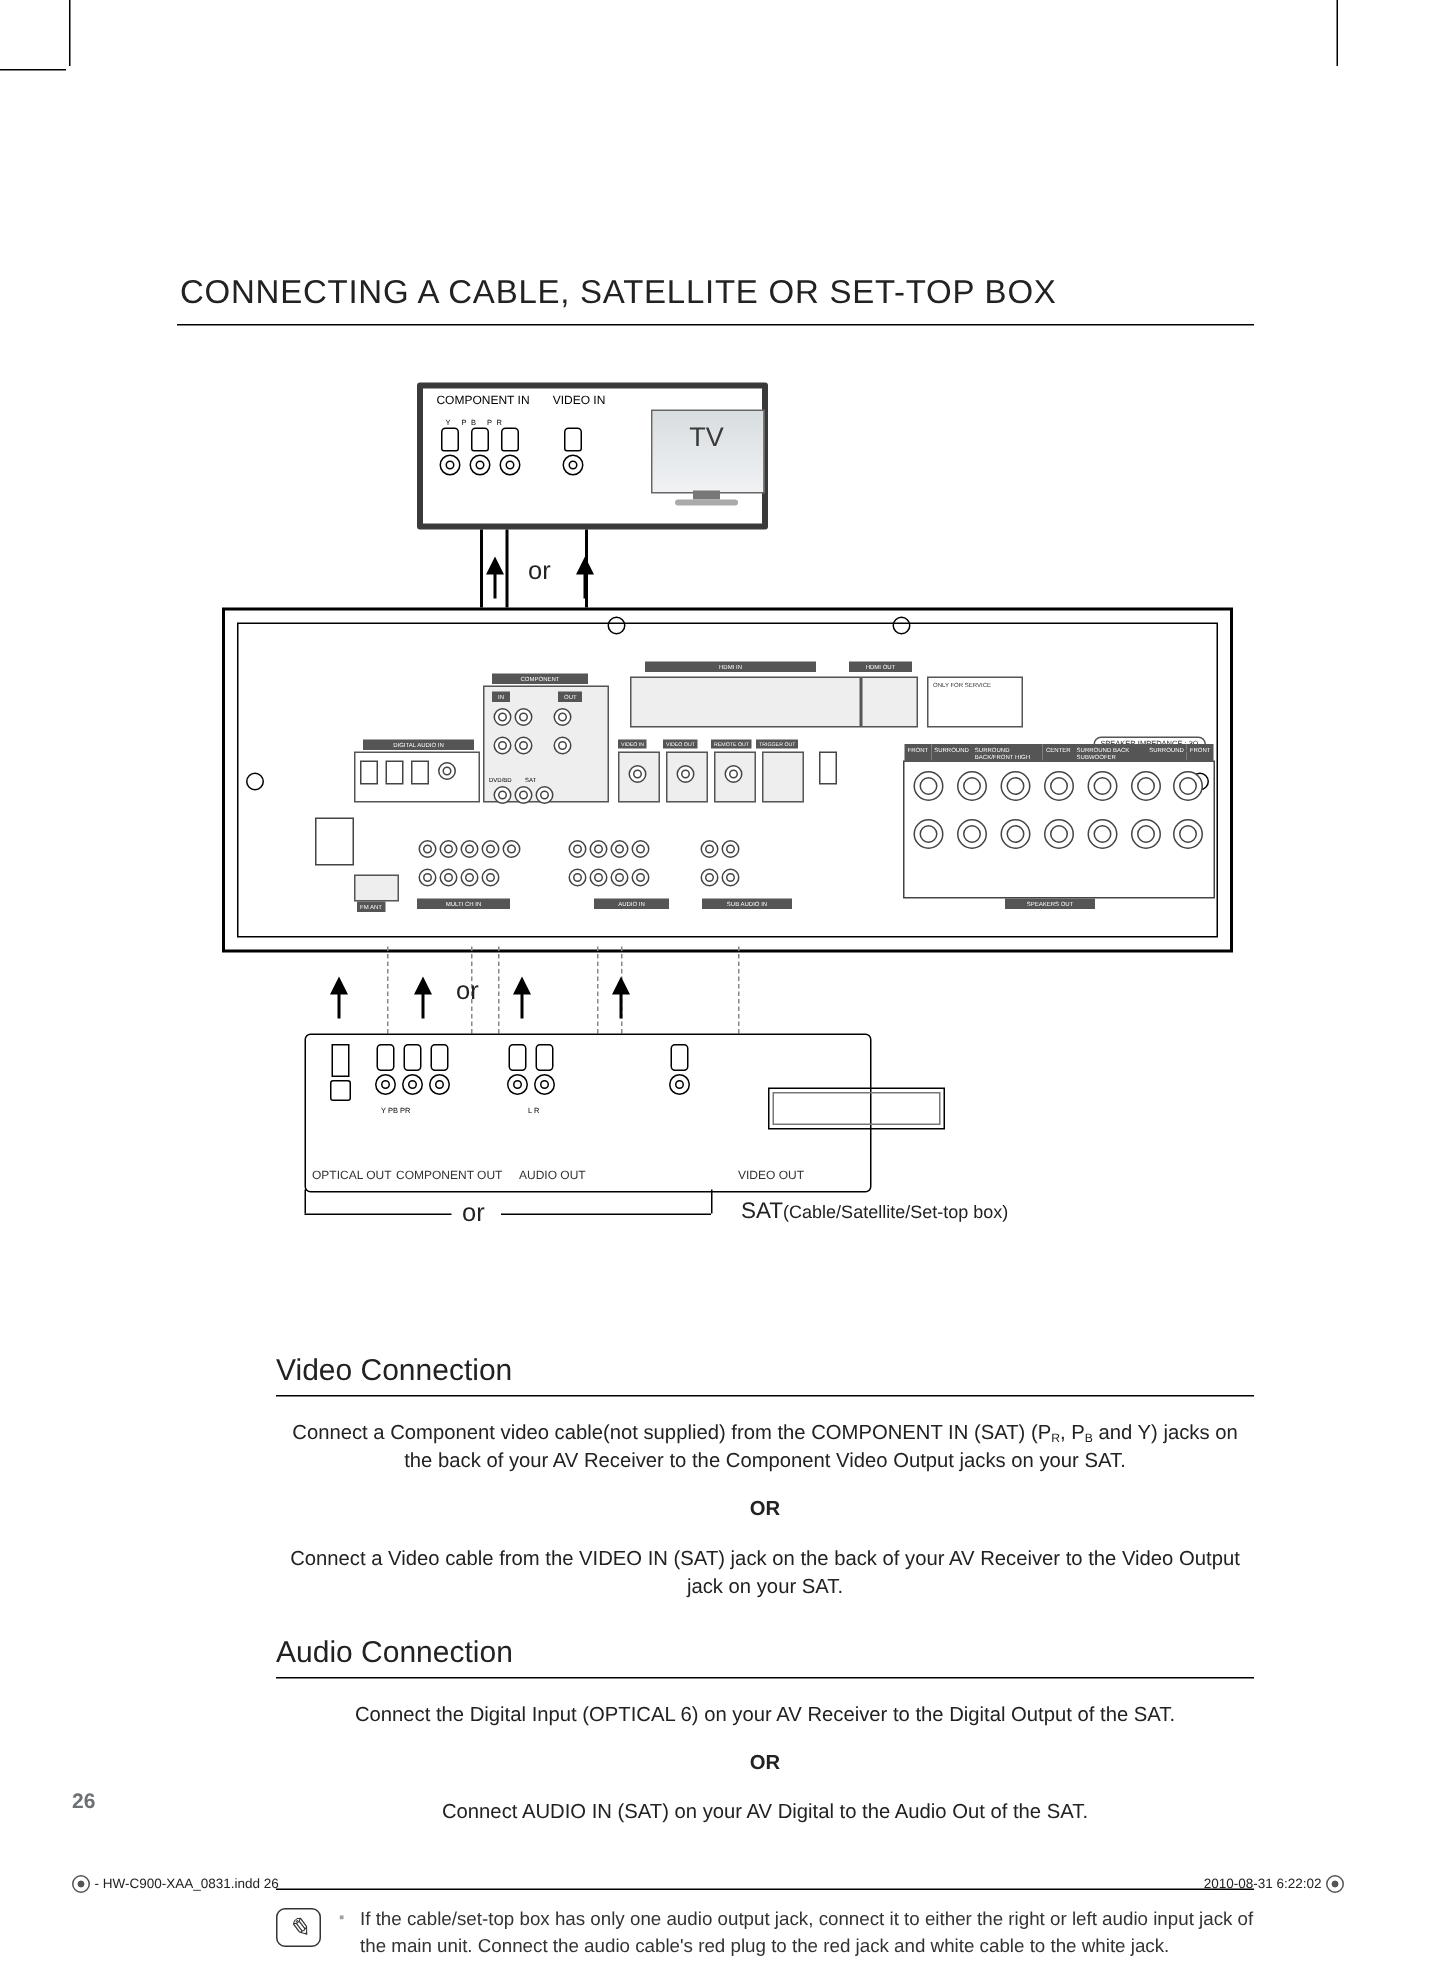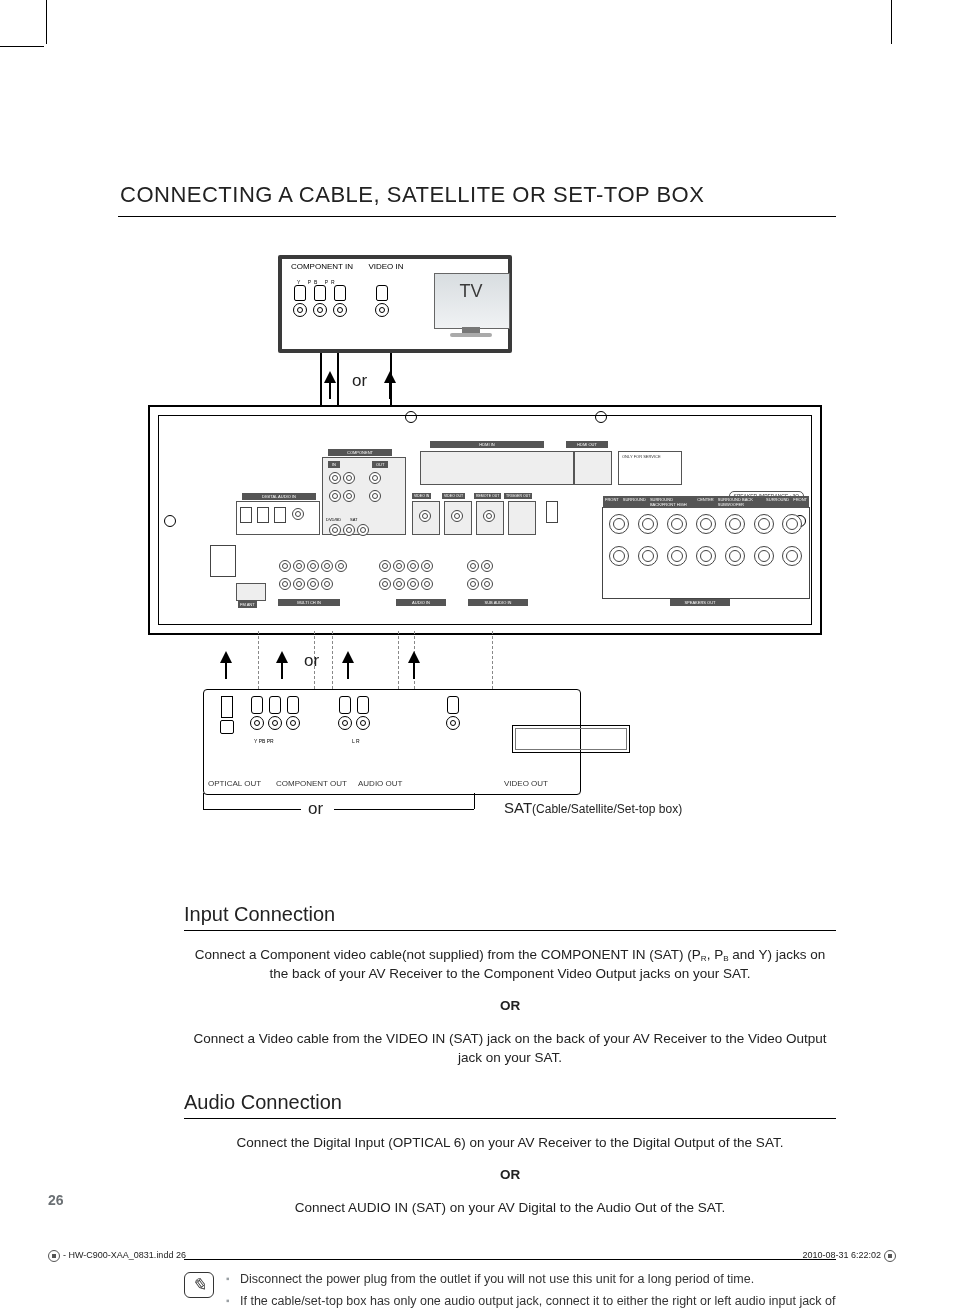--- a/index.html
+++ b/index.html
@@ -105,29 +105,29 @@
   .sat-plugs { position:absolute; top:6px; left:16px; display:flex; gap:16px; align-items:flex-start;}
   .sat-plug-group { display:flex; gap:4px; }
   .sat-plug { width:14px; display:flex; flex-direction:column; align-items:center;}
   .sat-plug .head { width:10px;height:16px;border:1px solid #000;border-radius:3px;background:#fff;}
   .sat-plug .ring { width:12px;height:12px;border:1px solid #000;border-radius:50%;margin-top:2px;display:flex;align-items:center;justify-content:center;}
   .sat-plug .ring::after{content:"";width:4px;height:4px;border:1px solid #000;border-radius:50%;}
   .optical-plug { width:14px;display:flex;flex-direction:column;align-items:center;}
   .optical-plug .head{width:10px;height:20px;border:1px solid #000;background:#fff;}
   .optical-plug .foot{width:12px;height:12px;border:1px solid #000;border-radius:2px;margin-top:2px;}
   .sat-labels { position:absolute; bottom:6px; left:0; right:0; display:flex; font-size:8px; text-align:left;}
-  .sat-labels > div { line-height:1.05;margin-left:12px;}
+  .sat-labels > div { line-height:1.05;}
   .sat-sub { position:absolute; font-size:5px; color:#000; }
 
   .sat-box {
     position:absolute; left:394px; top:470px; width:116px; height:26px;
     border:1px solid #000;
   }
   .sat-box::before{content:"";position:absolute;inset:2px;border:1px solid #777;}
-  .sat-caption { position:absolute; left:386px; top:544px; font-size:15px; color:#222;}
+  .sat-caption { position:absolute; left:376px; top:544px; font-size:15px; color:#222;}
   .sat-caption .small { font-size:12px;}
 
   .or-line { position:absolute; height:1px; background:#000;}
   .or-line-right { position:absolute; height:1px; background:#000;}
 
   h2.subheading {
     font-size: 20px; font-weight:normal; color:#222; margin:24px 0 4px 66px;
   }
   .sub-hr { height:1px; background:#000; margin-left:66px; margin-bottom:12px;}
   .body-text { margin-left:66px; font-size:13.5px; line-height:1.42; color:#222;text-align:center;}
@@ -381,39 +381,38 @@
     <div class="or-line-right" style="left:216px;top:554px;width:140px;"></div>
     <div style="position:absolute;left:85px;top:538px;width:1px;height:16px;background:#000;"></div>
     <div style="position:absolute;left:356px;top:538px;width:1px;height:16px;background:#000;"></div>
 
     <div class="sat-box"></div>
     <div class="sat-caption">
       <span style="font-weight:500;">SAT</span><span class="small">(Cable/Satellite/Set-top box)</span>
     </div>
   </div>
 
-  <h2 class="subheading">Input Connection</h2>
+  <h2 class="subheading">Video Connection</h2>
   <div class="sub-hr"></div>
   <p class="body-text">
     <span>Connect a Component video cable(not supplied) from the COMPONENT IN (SAT) (P</span><sub>R</sub><span>, P</span><sub>B</sub><span> and Y) jacks on the back of your AV Receiver to the Component Video Output jacks on your SAT.</span>
   </p>
   <p class="body-text or-word">OR</p>
   <p class="body-text">Connect a Video cable from the VIDEO IN (SAT) jack on the back of your AV Receiver to the Video Output jack on your SAT.</p>
 
   <h2 class="subheading">Audio Connection</h2>
   <div class="sub-hr"></div>
   <p class="body-text">Connect the Digital Input (OPTICAL 6) on your AV Receiver to the Digital Output of the SAT.</p>
   <p class="body-text or-word">OR</p>
   <p class="body-text">Connect AUDIO IN (SAT) on your AV Digital to the Audio Out of the SAT.</p>
 
   <div class="notes-hr"></div>
   <div class="notes">
     <div class="notes-icon">✎</div>
     <ul>
-      <li>Disconnect the power plug from the outlet if you will not use this unit for a long period of time.</li>
       <li>If the cable/set-top box has only one audio output jack, connect it to either the right or left audio input jack of the main unit. Connect the audio cable's red plug to the red jack and white cable to the white jack.</li>
     </ul>
   </div>
 
   <div class="page-num">26</div>
   <div class="footer">
     <span class="left">- HW-C900-XAA_0831.indd   26</span>
     <span class="right">2010-08-31   6:22:02</span>
   </div>
 </div>

